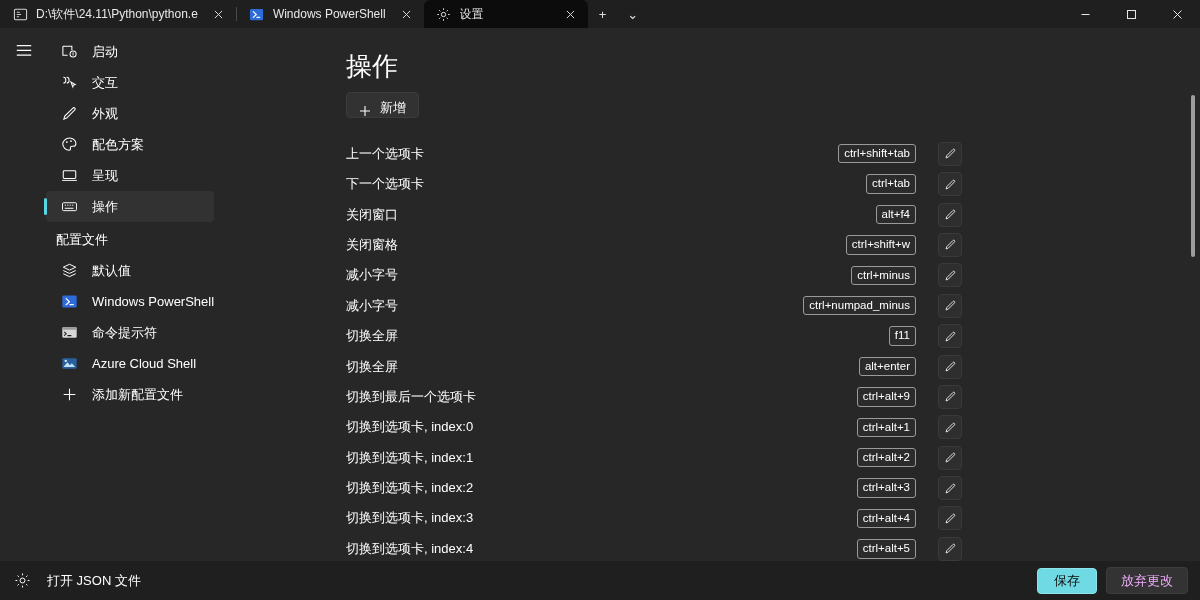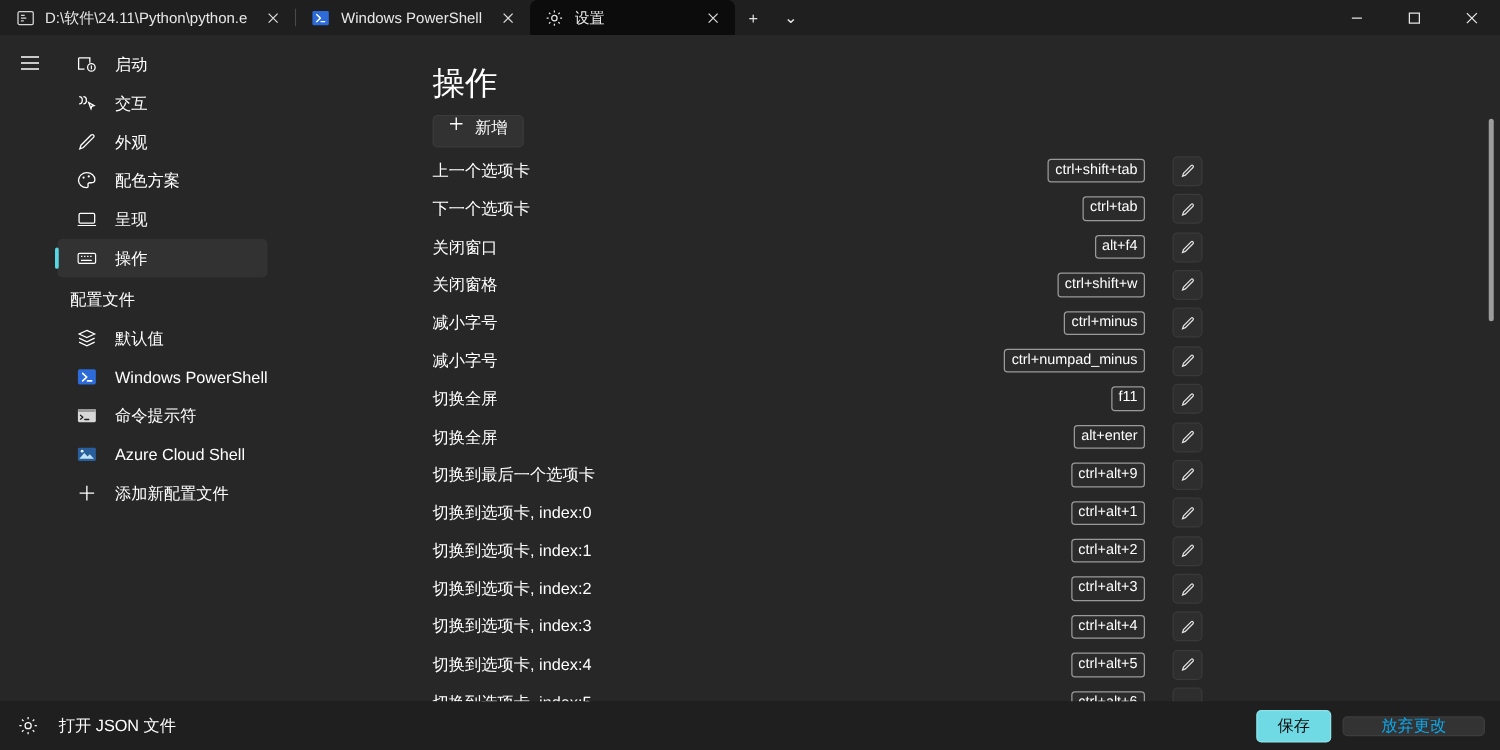--- a/index.html
+++ b/index.html
@@ -104,26 +104,26 @@
   .main {
     flex: 1 1 auto; min-width: 0;
     background: #272727;
     position: relative;
     overflow: hidden;
   }
   .content-inner { padding: 24px 0 0 106px; }
   .page-title { font-size: 26px; font-weight: 400; color: #ffffff; line-height: 1.1; }
   .add-btn {
     margin-top: 11px;
-    display: inline-flex; align-items: flex-start; gap: 9px;
+    display: inline-flex; align-items: flex-end; gap: 9px;
     height: 26px; padding: 0 12px;
     background: #323232; border: 1px solid #3b3b3b;
     border-radius: 4px; font-size: 13px; color: #ffffff;
   }
-  .rows { margin-top: 4px; }
+  .rows { margin-top: 18px; }
   .row {
     height: 30.4px;
     display: flex; align-items: center;
     padding-right: 0;
   }
   .row-label {
     font-size: 13px; color: #ffffff;
     white-space: nowrap;
   }
   .row-right {
@@ -169,22 +169,22 @@
     font-size: 13px; color: #ffffff;
   }
   .footer-actions { margin-left: auto; display: flex; align-items: center; gap: 9px; }
   .btn-save {
     height: 26px; padding: 0 16px;
     background: #6fd9e4; color: #101010;
     border: 1px solid #8fe4ec; border-radius: 4px;
     font-size: 13px; display: flex; align-items: center;
   }
   .btn-discard {
-    height: 16px; padding: 0 30px;
-    background: #333333; color: #0ea5e9;
+    height: 27px; padding: 0 14px;
+    background: #333333; color: #f0abfc;
     border: 1px solid #3d3d3d; border-radius: 4px;
     font-size: 13px; display: flex; align-items: center;
   }
   svg { display: block; }
 </style>
 </head>
 <body>
 
 <div class="titlebar">
   <div class="tabstrip">

